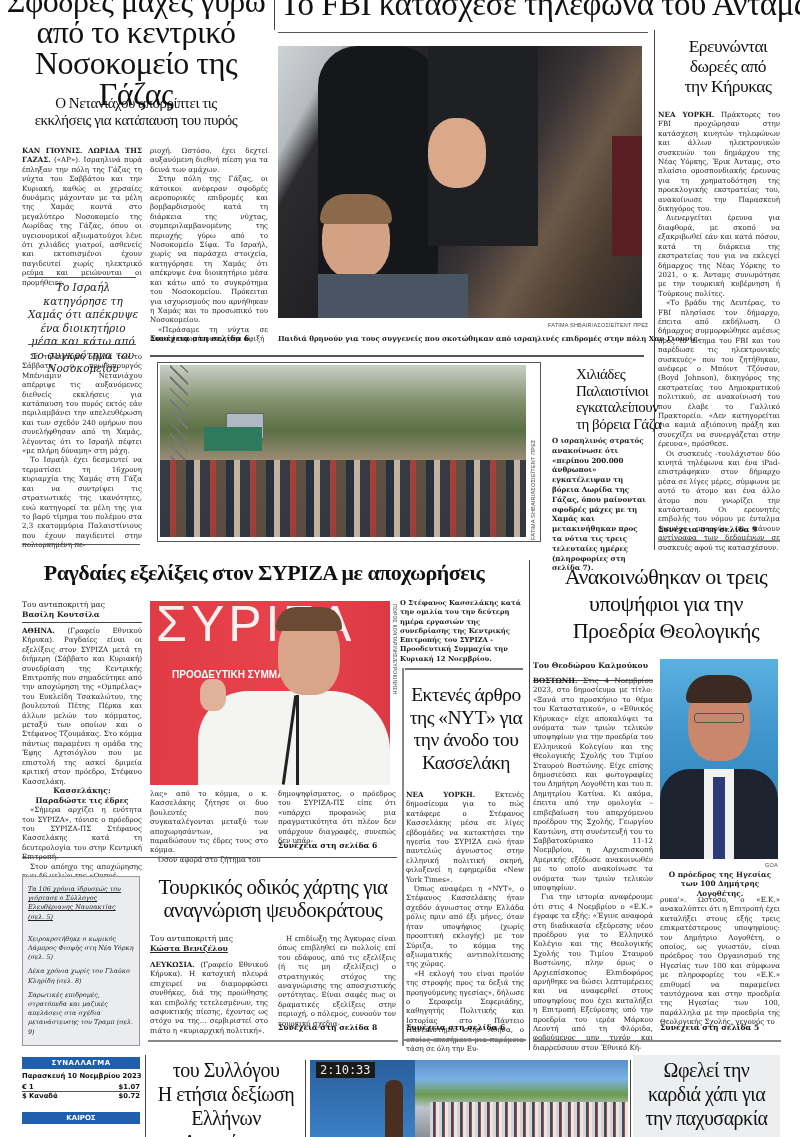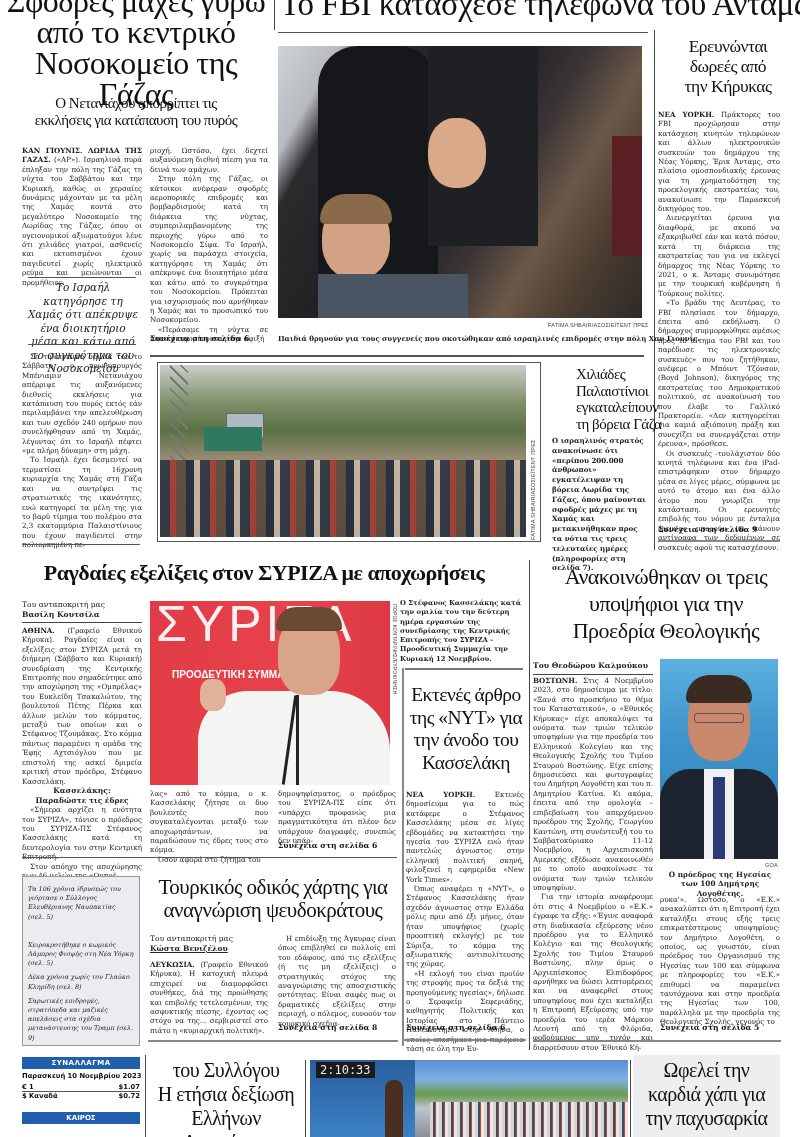--- a/index.html
+++ b/index.html
@@ -157,21 +157,21 @@
   <p>«Η εκλογή του είναι προϊόν της στροφής προς τα δεξιά της προηγούμενης ηγεσίας», δήλωσε ο Σεραφείμ Σεφεριάδης, καθηγητής Πολιτικής και Ιστορίας στο Πάντειο Πανεπιστήμιο στην Αθήνα, ο οποίος επεσήμανε μια παρόμοια τάση σε όλη την Ευ-</p>
 </div>
 <div class="abs cont" style="left:406px;top:1023px;">Συνέχεια στη σελίδα 6</div>
 <div class="rule" style="left:404px;top:1039px;width:122px;height:2px;background:#888;"></div>
 
 <div class="abs hl" style="left:532px;top:563px;width:268px;font-size:22px;line-height:27px;">
   <div>Ανακοινώθηκαν οι τρεις</div>
   <div>υποψήφιοι για την</div>
   <div>Προεδρία Θεολογικής</div>
 </div>
-<div class="abs byline" style="left:533px;top:661px;width:120px;font-weight:bold;border-bottom:1px solid #444;padding-bottom:3px;">Του Θεοδώρου Καλμούκου</div>
+<div class="abs byline" style="left:533px;top:661px;width:120px;font-weight:bold;border-bottom:1px solid #444;padding-bottom:9px;">Του Θεοδώρου Καλμούκου</div>
 <div class="abs body-txt" style="left:533px;top:676px;width:120px;">
   <p class="first"><span class="dateline">ΒΟΣΤΩΝΗ.</span> <span>Στις 4 Νοεμβρίου 2023, στο δημοσίευμα με τίτλο: «Ξανά στο προσκήνιο το θέμα του Καταστατικού», ο «Εθνικός Κήρυκας» είχε αποκαλύψει τα ονόματα των τριών τελικών υποψηφίων για την προεδρία του Ελληνικού Κολεγίου και της Θεολογικής Σχολής του Τιμίου Σταυρού Βοστώνης. Είχε επίσης δημοσιεύσει και φωτογραφίες του Δημήτρη Λογοθέτη και του π. Δημητρίου Κατίνα. Κι ακόμα, έπειτα από την ομολογία – επιβεβαίωση του απερχόμενου προέδρου της Σχολής, Γεωργίου Καντώνη, στη συνέντευξή του το Σαββατοκύριακο 11-12 Νοεμβρίου, η Αρχιεπισκοπή Αμερικής εξέδωσε ανακοινωθέν με το οποίο ανακοίνωσε τα ονόματα των τριών τελικών υποψηφίων.</span></p>
   <p>Για την ιστορία αναφέρουμε ότι στις 4 Νοεμβρίου ο «Ε.Κ.» έγραφε τα εξής: «Έγινε αναφορά στη διαδικασία εξεύρεσης νέου προέδρου για το Ελληνικό Κολέγιο και της Θεολογικής Σχολής του Τιμίου Σταυρού Βοστώνης, πλην όμως ο Αρχιεπίσκοπος Ελπιδοφόρος αρνήθηκε να δώσει λεπτομέρειες και να αναφερθεί στους υποψηφίους που έχει καταλήξει η Επιτροπή Εξεύρεσης υπό την προεδρία του ιερέα Μάρκου Λεοντή από τη Φλόριδα, φοβούμενος μην τυχόν και διαρρεύσουν στον Έθνικό Κή-</p>
 </div>
 <div class="photo" style="left:660px;top:659px;width:118px;height:200px;background:linear-gradient(180deg,#5ab0df 0%,#3e94cc 40%,#2f7fb6 100%);">
   <div style="position:absolute;left:28px;top:22px;width:62px;height:80px;background:#c9876b;border-radius:45% 45% 40% 40%;"></div>
   <div style="position:absolute;left:26px;top:16px;width:66px;height:28px;background:#3a2a22;border-radius:30px 30px 6px 6px;"></div>
   <div style="position:absolute;left:34px;top:54px;width:50px;height:10px;border:1px solid #555;border-radius:3px;"></div>
   <div style="position:absolute;left:0;top:110px;width:118px;height:90px;background:#1d2430;border-radius:30px 30px 0 0;"></div>
   <div style="position:absolute;left:44px;top:110px;width:30px;height:90px;background:#f1f1f1;"></div>
@@ -180,21 +180,21 @@
 <div class="abs credit" style="left:765px;top:862px;">GOA</div>
 <div class="abs caption" style="left:660px;top:870px;width:120px;text-align:center;font-size:7.3px;">Ο πρόεδρος της Ηγεσίας των 100 Δημήτρης Λογοθέτης.</div>
 <div class="abs body-txt" style="left:660px;top:895px;width:120px;">
   <p class="first">ρυκα'». Ωστόσο, ο «Ε.Κ.» ανακαλύπτει ότι η Επιτροπή έχει καταλήξει στους εξής τρεις επικρατέστερους υποψηφίους: τον Δημήτριο Λογοθέτη, ο οποίος, ως γνωστόν, είναι πρόεδρος του Οργανισμού της Ηγεσίας των 100 και σύμφωνα με πληροφορίες του «Ε.Κ.» επιθυμεί να παραμείνει ταυτόχρονα και στην προεδρία της Ηγεσίας των 100, παράλληλα με την προεδρία της Θεολογικής Σχολής, γεγονός το</p>
 </div>
 <div class="abs cont" style="left:660px;top:1023px;">Συνέχεια στη σελίδα 5</div>
 <div class="rule" style="left:533px;top:1040px;width:248px;height:2px;background:#888;"></div>
 
 <div class="abs" style="left:22px;top:876px;width:118px;height:170px;background:#eaecef;border:1px solid #999;padding:4px 5px;">
   <div style="font-family:'DejaVu Serif',serif;font-style:italic;font-size:6.4px;line-height:9.2px;color:#222;margin-top:4px;">
-    <div style="margin-bottom:19px;">Τα 106 χρόνια ίδρυσεώς του γιόρτασε ο Σύλλογος Ελευθέριανης Ναυπακτίας (σελ. 5)</div>
+    <div style="margin-bottom:13px;text-decoration:underline;">Τα 106 χρόνια ίδρυσεώς του γιόρτασε ο Σύλλογος Ελευθέριανης Ναυπακτίας (σελ. 5)</div>
     <div style="margin-bottom:5px;">Χειροκροτήθηκε ο κωμικός Λάμπρος Φισφής στη Νέα Υόρκη (σελ. 5)</div>
     <div style="margin-bottom:5px;">Δέκα χρόνια χωρίς τον Γλαύκο Κληρίδη (σελ. 8)</div>
     <div>Σαρωτικές επιδρομές, στρατόπεδα και μαζικές απελάσεις στα σχέδια μετανάστευσης του Τραμπ (σελ. 9)</div>
   </div>
 </div>
 
 <div class="abs hl" style="left:148px;top:876px;width:250px;font-size:21px;line-height:23px;">
   <div>Τουρκικός οδικός χάρτης για</div>
   <div>αναγνώριση ψευδοκράτους</div>
 </div>

